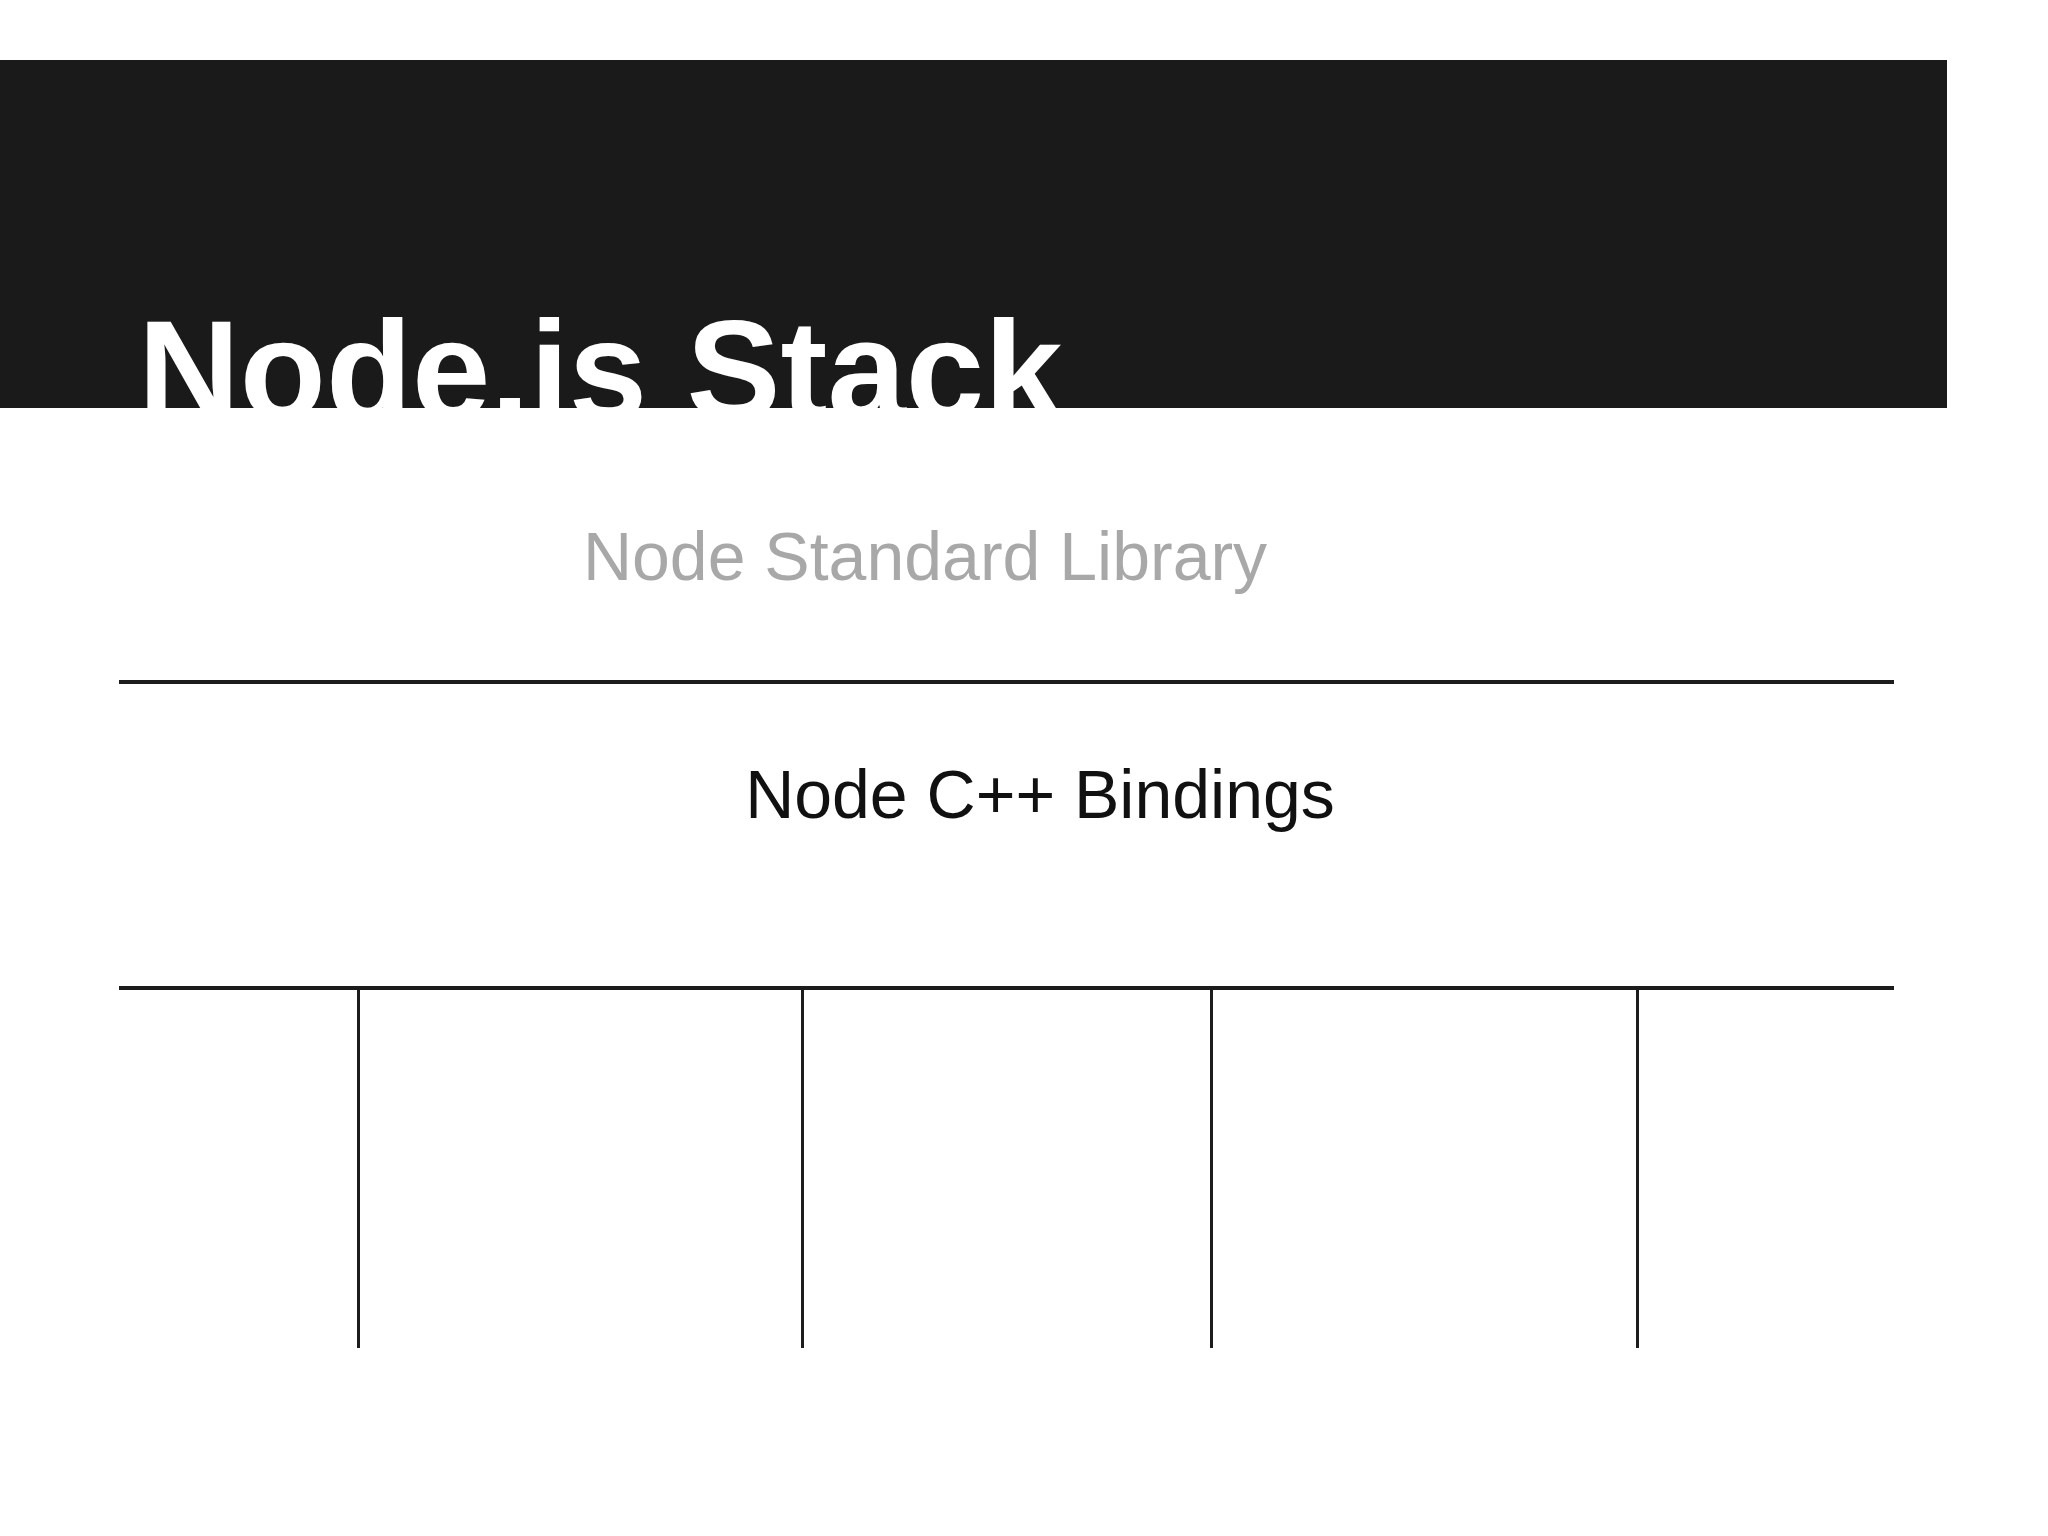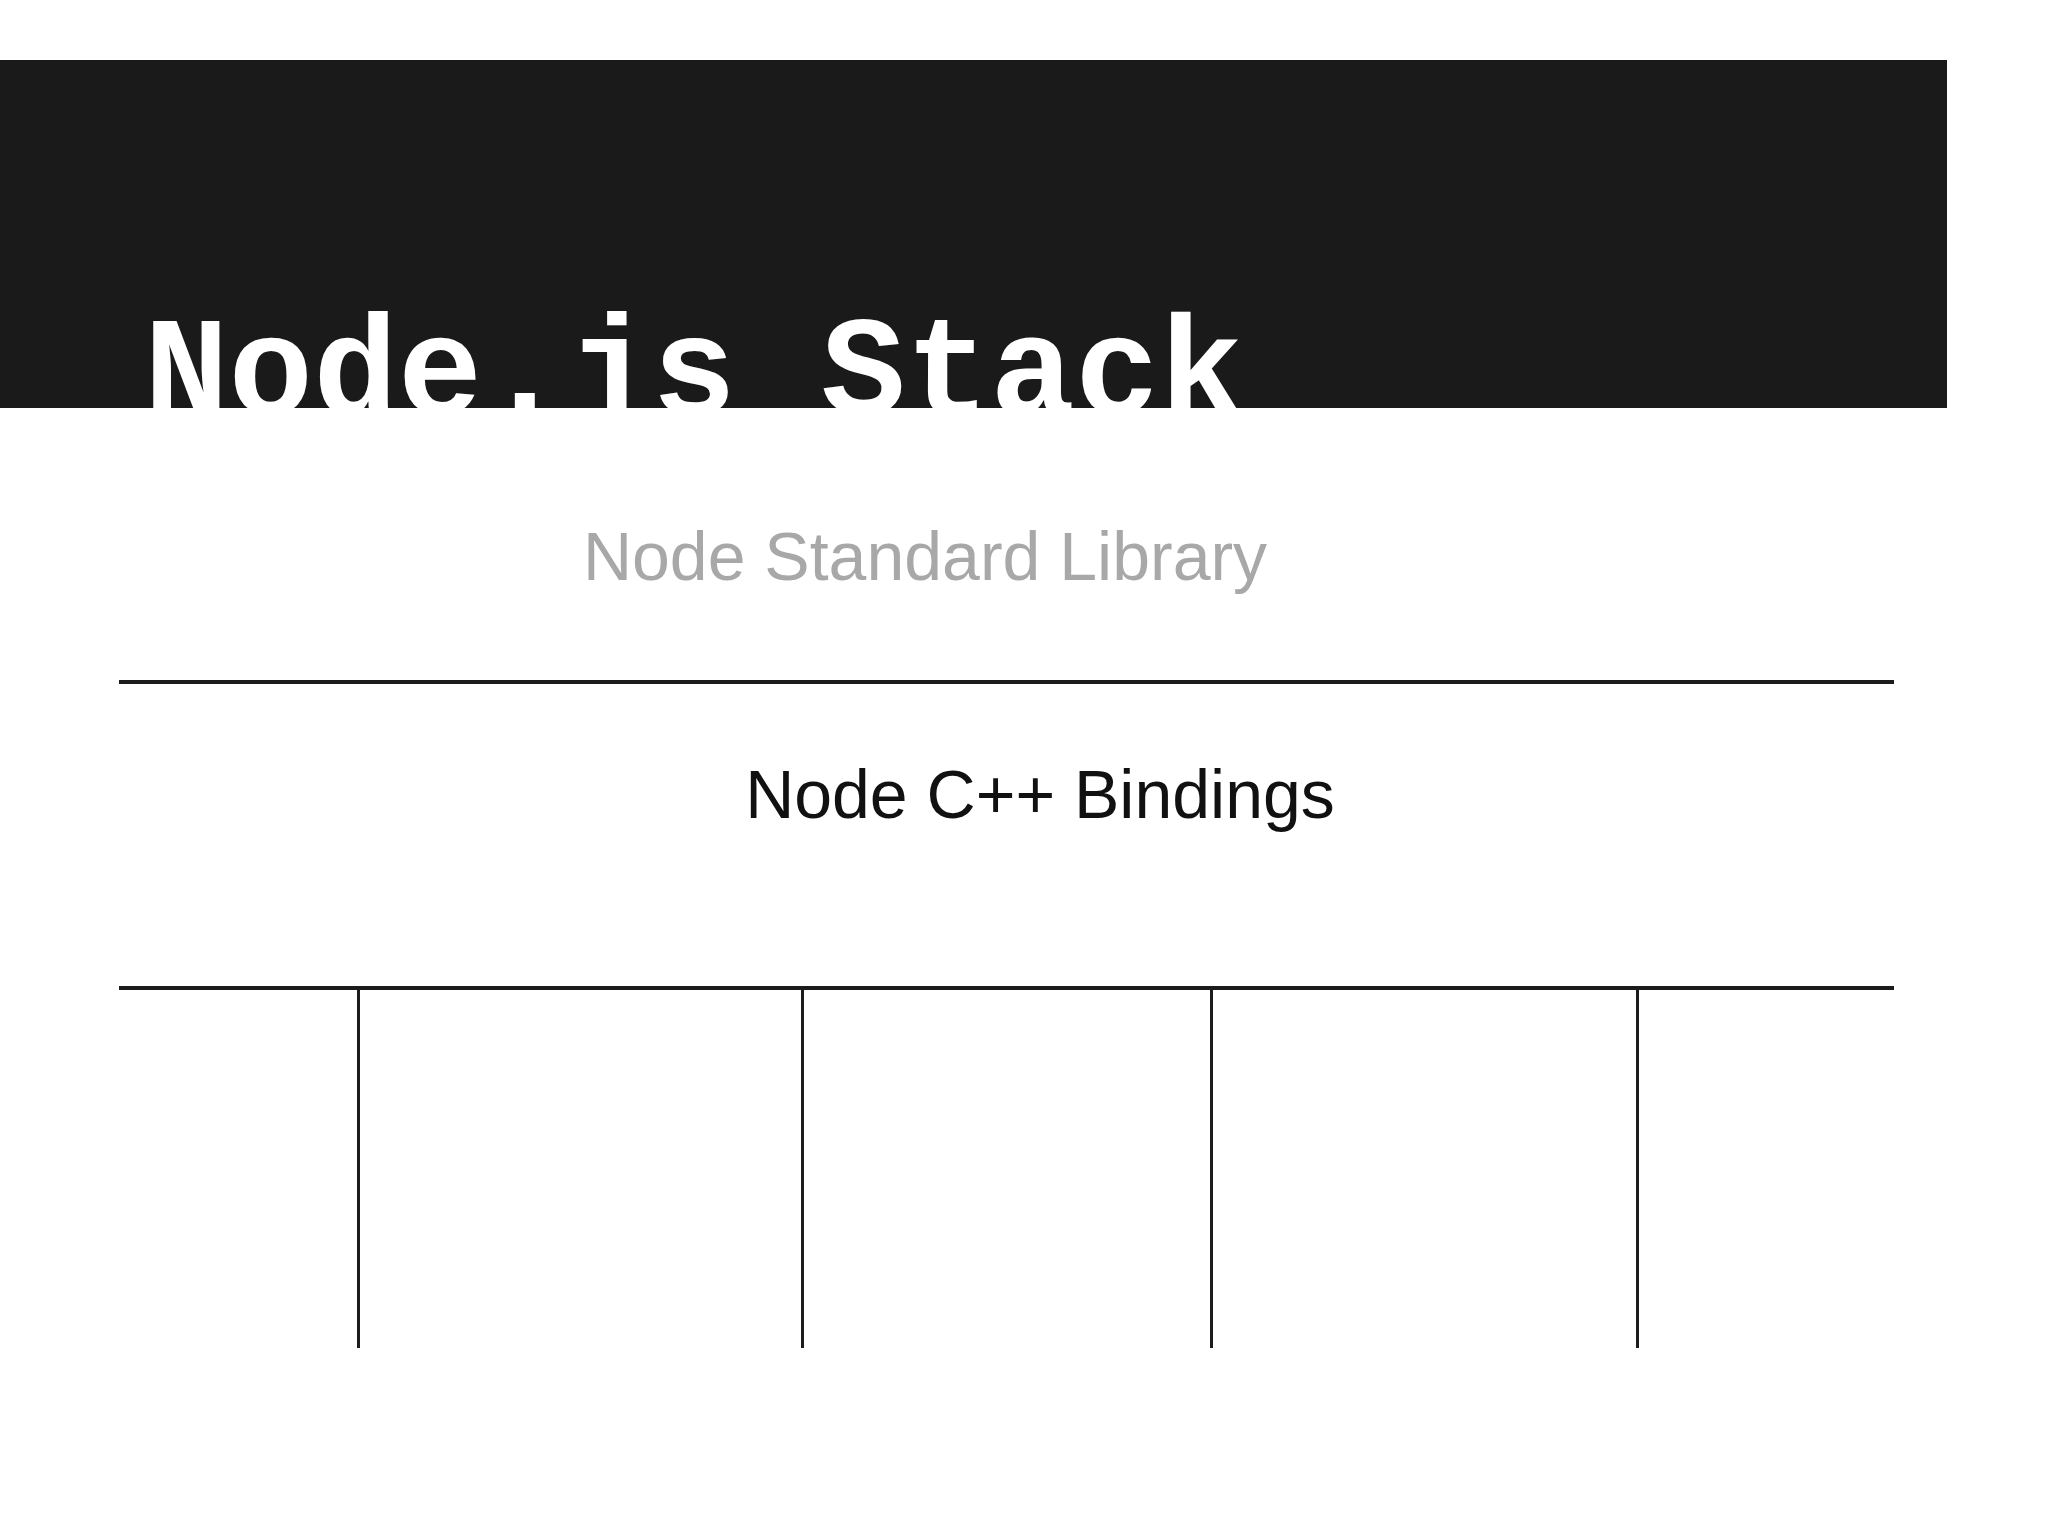--- a/index.html
+++ b/index.html
@@ -28,27 +28,26 @@
     left: 0;
     top: 60px;
     width: 1947px;
     height: 348px;
     background: var(--title-bar-bg);
   }
   .slide-title {
     position: absolute;
     left: 130px;
     top: 232px;
-    margin: 14px;
+    margin: 8px;
     font-size: 141px;
     font-weight: bold;
     line-height: 1;
     color: var(--title-text);
     white-space: nowrap;
-    font-family: Liberation Mono, monospace;
   }
   .std-lib {
     position: absolute;
     left: 0;
     top: 522px;
     width: 1850px;
     text-align: center;
     font-size: 68px;
     line-height: 1;
     color: var(--standard-library-text);

